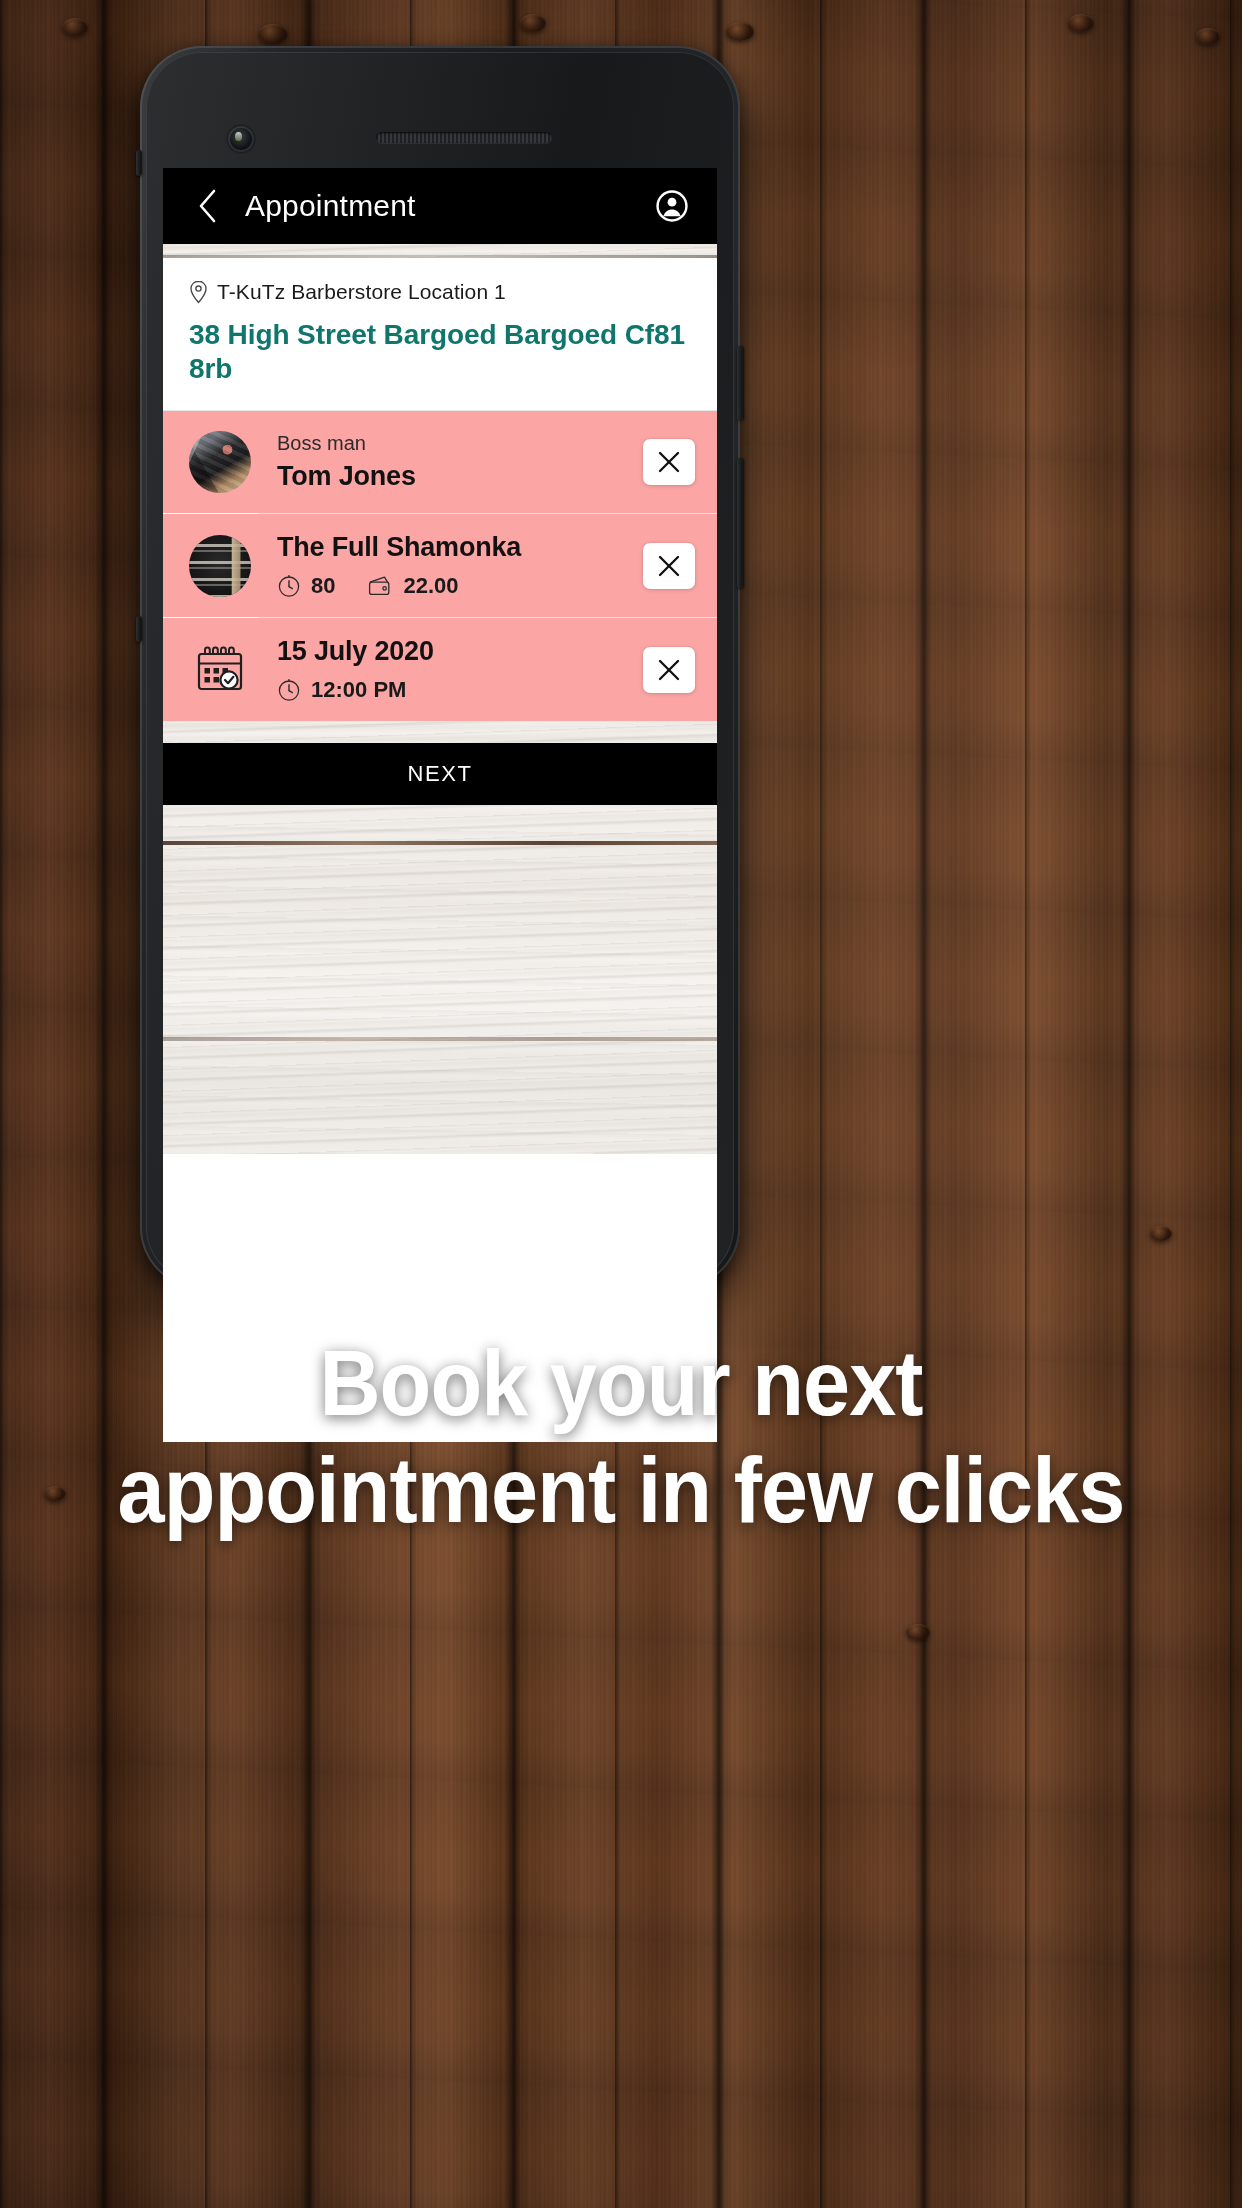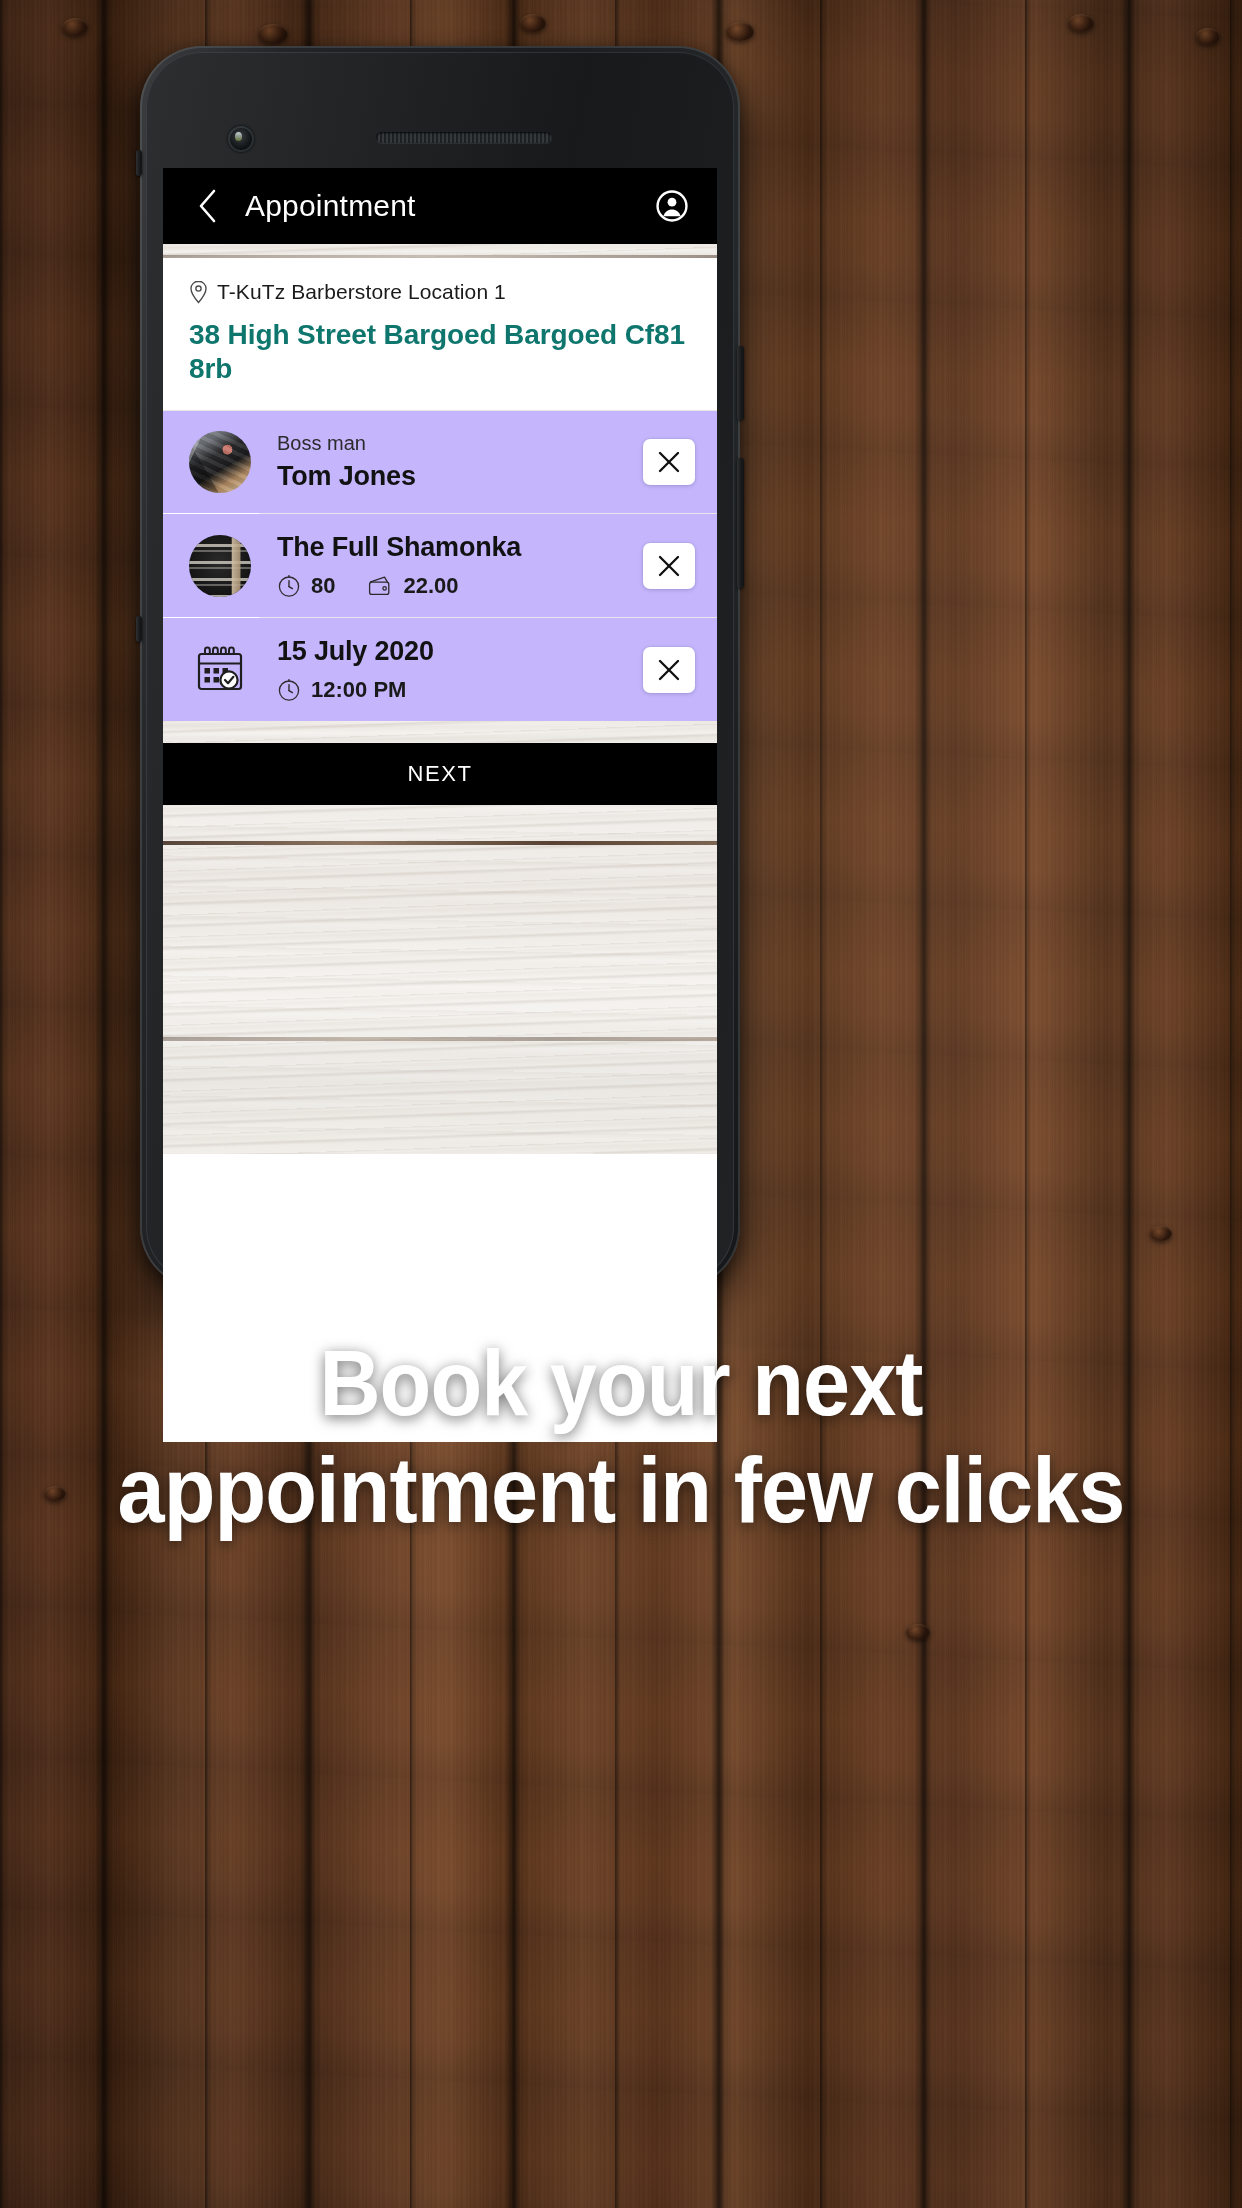--- a/index.html
+++ b/index.html
@@ -239,21 +239,21 @@
     color: #0f766e;
     line-height: 1.22;
     letter-spacing: -0.1px;
   }
 
   
   .list-row {
     display: flex;
     align-items: center;
     padding: 18px 22px 18px 26px;
-    background: #c4b5fd;
+    background: #fca5a5;
     min-height: 102px;
   }
   .row-thumb {
     width: 62px; height: 62px;
     border-radius: 50%;
     flex: 0 0 auto;
     overflow: hidden;
     position: relative;
     background: #777;
   }

